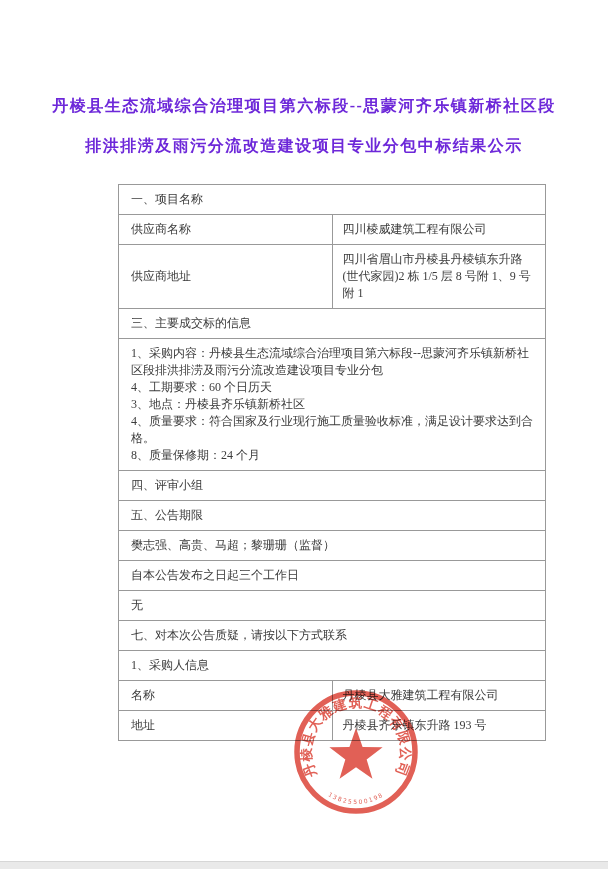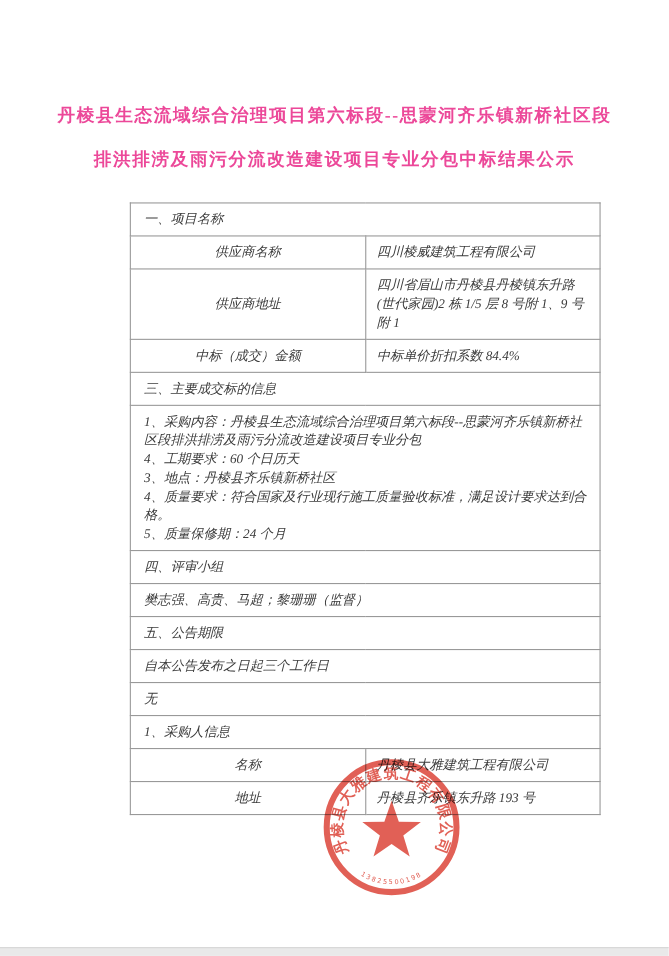--- a/index.html
+++ b/index.html
@@ -10,36 +10,35 @@
   }
   *{margin:0;padding:0;box-sizing:border-box;}
   html,body{background:#ffffff;}
   body{
     width:608px;height:869px;position:relative;overflow:hidden;
     font-family:"Liberation Serif","DejaVu Serif",serif;
     color:var(--text);
   }
   .doc{position:relative;width:608px;height:869px;padding-top:86px;}
   .title{
-    text-align:center;font-size:16px;font-weight:bold;color:#ec4899;
+    text-align:center;font-size:16px;font-weight:bold;color:#6d28d9;
     letter-spacing:1.5px;
   }
   .title .t-line{height:40px;line-height:40px;}
   .notice-table{
     margin:18px 0 0 118px;width:428px;
     border-collapse:collapse;table-layout:fixed;
   }
   .notice-table td{
     border:1px solid var(--border);
     font-size:12px;line-height:17px;color:var(--text);
     padding:6px 12px 6px 12px;vertical-align:middle;
     word-break:break-all;
-    font-style:italic;
   }
-  .notice-table td.cell-label{width:102px;padding-left:12px;text-align:center;}
+  .notice-table td.cell-label{width:102px;padding-left:12px;}
   .notice-table td.cell-value{padding-left:10px;}
   .notice-table td.indented{text-indent:2em;}
   .notice-table .line{text-indent:0;}
   .seal{
     position:absolute;left:290px;top:686px;width:132px;height:132px;
     mix-blend-mode:multiply;opacity:0.88;pointer-events:none;
   }
   .seal-ring{fill:none;stroke:var(--seal);stroke-width:5.5;}
   .seal-company-text{
     fill:var(--seal);font-size:13.5px;font-weight:bold;letter-spacing:1px;
@@ -72,49 +71,48 @@
         </tr>
         <tr>
           <td class="cell-label">供应商名称</td>
           <td class="cell-value">四川棱威建筑工程有限公司</td>
         </tr>
         <tr>
           <td class="cell-label">供应商地址</td>
           <td class="cell-value">四川省眉山市丹棱县丹棱镇东升路(世代家园)2 栋 1/5 层 8 号附 1、9 号附 1</td>
         </tr>
         <tr>
-          <td class="cell-label">中标（成交）金额</td>
-          <td class="cell-value">中标单价折扣系数 84.4%</td>
-        </tr>
-        <tr>
           <td colspan="2">三、主要成交标的信息</td>
         </tr>
         <tr>
           <td colspan="2">
             <div class="line">1、采购内容：丹棱县生态流域综合治理项目第六标段--思蒙河齐乐镇新桥社区段排洪排涝及雨污分流改造建设项目专业分包</div>
             <div class="line">4、工期要求：60 个日历天</div>
             <div class="line">3、地点：丹棱县齐乐镇新桥社区</div>
             <div class="line">4、质量要求：符合国家及行业现行施工质量验收标准，满足设计要求达到合格。</div>
-            <div class="line">5、质量保修期：24 个月</div>
+            <div class="line">8、质量保修期：24 个月</div>
           </td>
         </tr>
         <tr>
           <td colspan="2">四、评审小组</td>
         </tr>
         <tr>
-          <td colspan="2">樊志强、高贵、马超；黎珊珊（监督）</td>
+          <td colspan="2">五、公告期限</td>
         </tr>
         <tr>
-          <td colspan="2">五、公告期限</td>
+          <td colspan="2">樊志强、高贵、马超；黎珊珊（监督）</td>
         </tr>
         <tr>
           <td colspan="2">自本公告发布之日起三个工作日</td>
         </tr>
         <tr>
           <td colspan="2">无</td>
+        </tr>
+        <tr>
+          <td colspan="2">七、对本次公告质疑，请按以下方式联系</td>
         </tr>
         <tr>
           <td colspan="2">1、采购人信息</td>
         </tr>
         <tr>
           <td class="cell-label">名称</td>
           <td class="cell-value">丹棱县大雅建筑工程有限公司</td>
         </tr>
         <tr>
           <td class="cell-label">地址</td>

